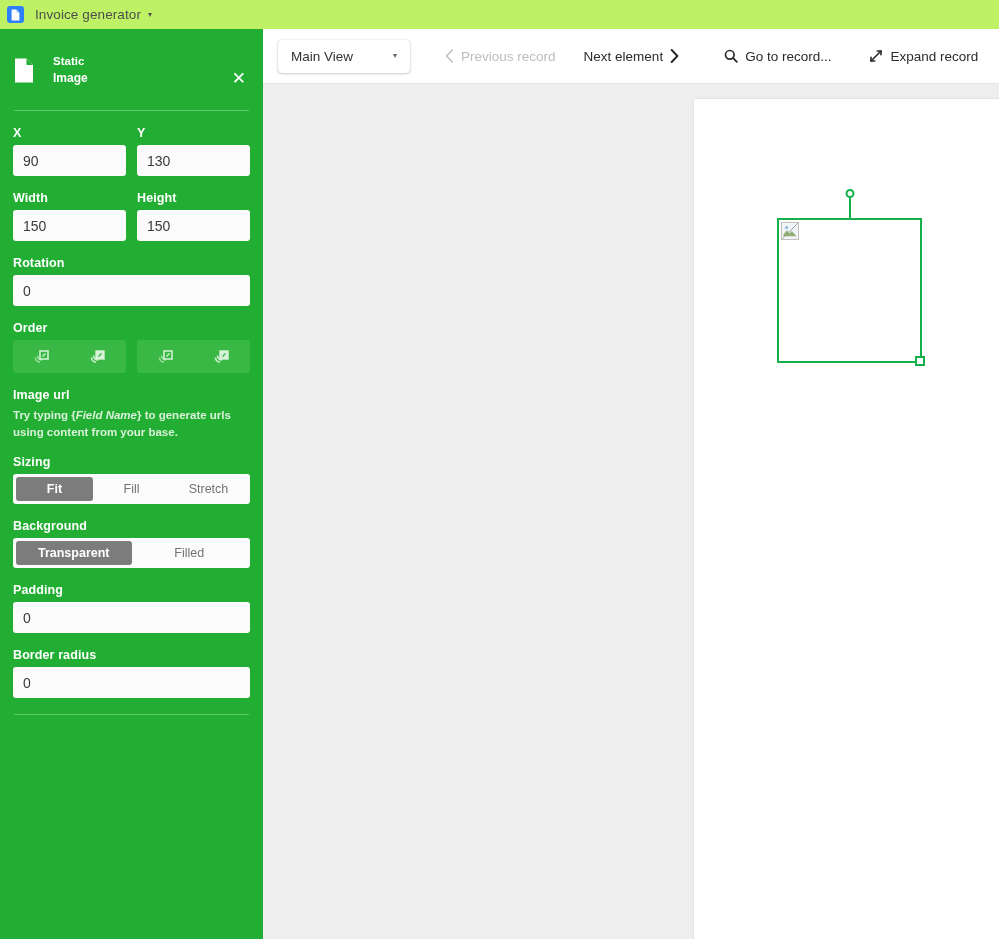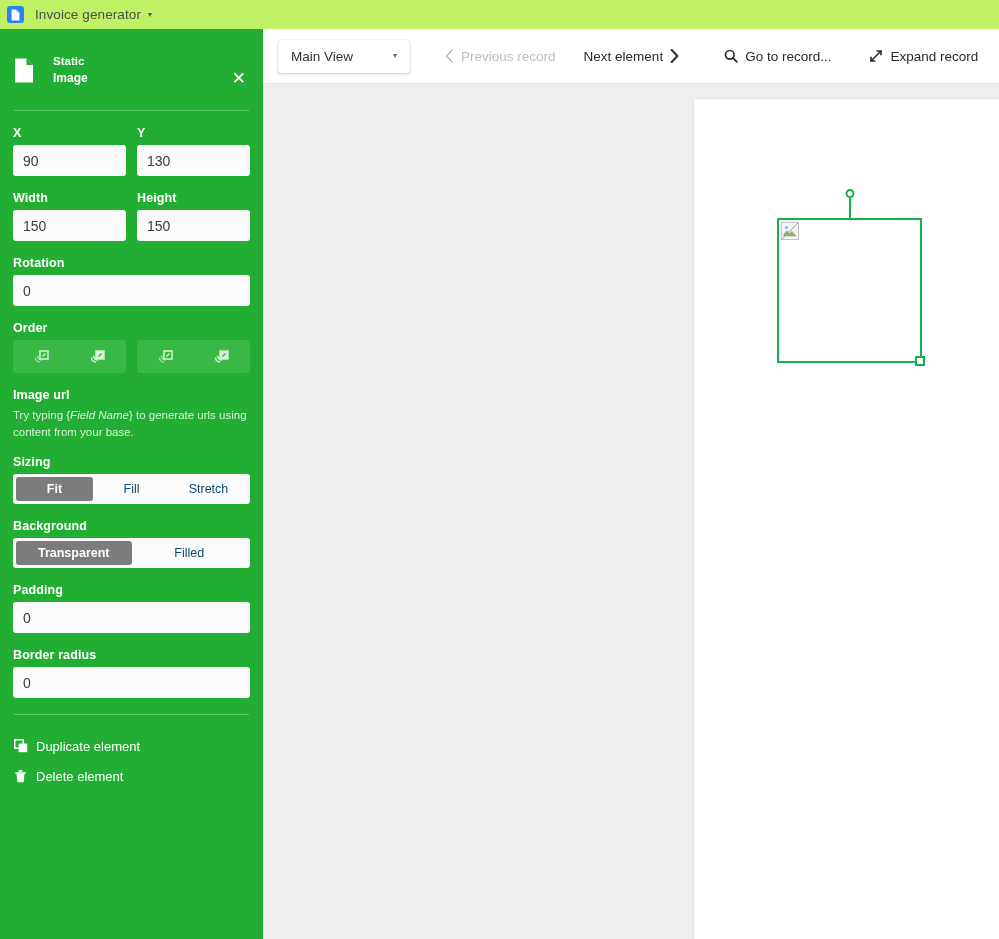--- a/index.html
+++ b/index.html
@@ -113,39 +113,40 @@
     display: flex; align-items: center; justify-content: center;
     cursor: pointer;
   }
 
   .helper-text {
     font-size: 11.5px;
     color: #d8f1d9;
     line-height: 1.45;
     margin-top: 2px;
     margin-bottom: 1px;
+    font-weight: bold;
   }
   .helper-text i { font-style: italic; }
 
   
   .segmented {
     width: 100%;
     height: 30px;
     background: #fbfbfb;
     border-radius: 3px;
     display: flex;
     padding: 3px;
     overflow: hidden;
     align-items: center;
   }
   .seg {
     flex: 1;
     display: flex; align-items: center; justify-content: center;
     font-size: 12.5px;
-    color: #0c4a6e;
+    color: #737373;
     border-radius: 3px;
     cursor: pointer;
     height: 100%;
   }
   .seg.active {
     background: #7c7c7c;
     color: #ffffff;
     font-weight: bold;
   }
 
@@ -378,41 +379,20 @@
 
     <div class="field-label">Padding</div>
     <input class="text-input" type="text" value="0" style="">
 
     <div class="field-label">Border radius</div>
     <input class="text-input" type="text" value="0" style="">
   </div>
 
   <div class="panel-divider" style="margin-top:16px;"></div>
 
-  <div id="panel-actions">
-    <div class="action-link">
-      <span class="act-icon">
-        <svg width="14" height="14" viewBox="0 0 14 14">
-          <rect x="0.8" y="0.8" width="8.4" height="8.4" fill="none" stroke="#ffffff" stroke-width="1.5"></rect>
-          <rect x="4.6" y="4.6" width="8.6" height="8.6" fill="#ffffff"></rect>
-        </svg>
-      </span>
-      <span>Duplicate element</span>
-    </div>
-    <div class="action-link">
-      <span class="act-icon">
-        <svg width="13" height="14" viewBox="0 0 13 14">
-          <rect x="1.3" y="3.3" width="10.4" height="1.6" fill="#ffffff"></rect>
-          <rect x="4.6" y="1.1" width="3.8" height="1.7" fill="#ffffff"></rect>
-          <path d="M2.6 5.1h7.8l-.7 8.1H3.3z" fill="#ffffff"></path>
-        </svg>
-      </span>
-      <span>Delete element</span>
-    </div>
-  </div>
 </div>
 
 <div id="main">
 
   <div id="toolbar">
     <div id="view-select">
       <span>Main View</span>
       <span class="caret">▾</span>
     </div>
 

